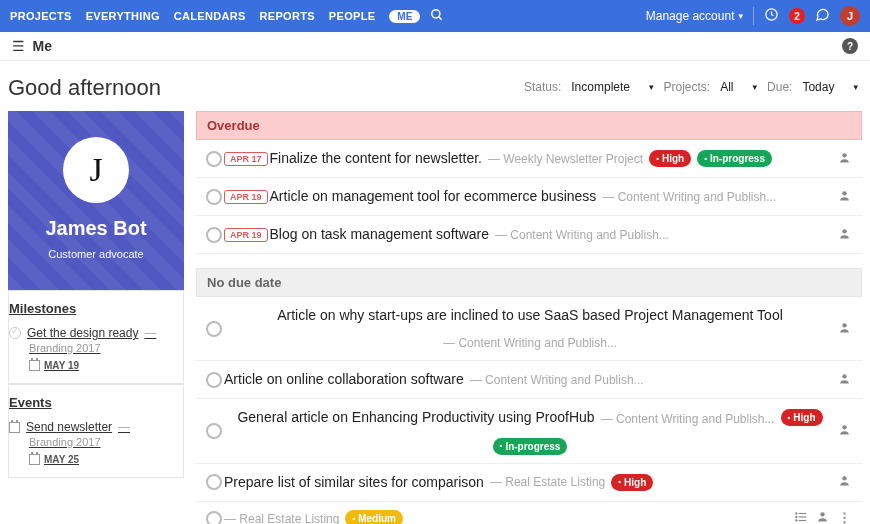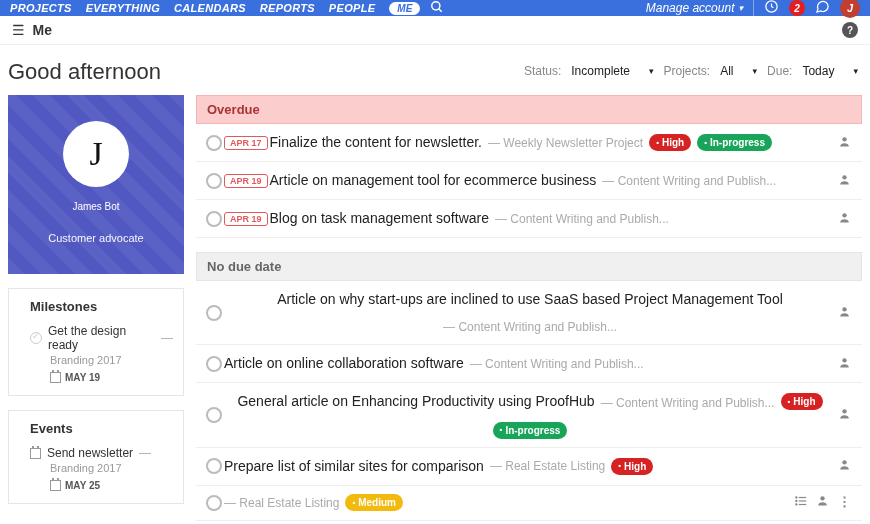--- a/index.html
+++ b/index.html
@@ -1,17 +1,17 @@
 <!DOCTYPE html>
 <html><head>
 <meta charset="utf-8">
 <style>
 * { box-sizing: border-box; margin: 0; padding: 0; }
 body { font-family: -apple-system, BlinkMacSystemFont, "Segoe UI", Arial, sans-serif; font-size: 13px; color: #333; background: #fff; width: 870px; }
-.topnav { background: #3a6fde; height: 16px; display: flex; align-items: center; padding: 0 10px; color: #fff; font-size: 11px; font-weight: 600; font-style: italic; }
+.topnav { background: #3a6fde; height: 32px; display: flex; align-items: center; padding: 0 10px; color: #fff; font-size: 11px; font-weight: 600; }
 .topnav .nav-item { margin-right: 14px; cursor: pointer; letter-spacing: 0.3px; }
 .me-badge { background: #fff; color: #3a6fde; padding: 1px 8px; border-radius: 10px; font-size: 10px; font-weight: 700; margin-right: 10px; }
 .search-icon { color: #fff; font-size: 14px; cursor: pointer; }
 .topright { margin-left: auto; display: flex; align-items: center; gap: 10px; }
 .manage { cursor: pointer; font-weight: 500; font-size: 12px; display: flex; align-items: center; gap: 4px; }
 .divider-v { width: 1px; height: 18px; background: rgba(255,255,255,0.4); }
 .timer-icon { font-size: 14px; }
 .notif-badge { background: #e61e1e; color: #fff; width: 16px; height: 16px; border-radius: 50%; display: flex; align-items: center; justify-content: center; font-size: 10px; font-weight: 700; }
 .chat-icon { font-size: 14px; }
 .avatar-top { width: 20px; height: 20px; border-radius: 50%; background: #c33e2e; color: #fff; display: flex; align-items: center; justify-content: center; font-size: 11px; font-weight: 700; }
@@ -20,23 +20,23 @@
 .subhead .title { font-weight: 600; font-size: 14px; }
 .help-icon { margin-left: auto; width: 16px; height: 16px; border-radius: 50%; background: #555; color: #fff; display: flex; align-items: center; justify-content: center; font-size: 10px; font-weight: 700; cursor: pointer; }
 .main { display: flex; padding: 10px 8px 0 8px; gap: 12px; }
 .left { width: 176px; flex-shrink: 0; }
 .greeting { font-size: 22px; font-weight: 400; }
 .filters { font-size: 12px; color: #333; display: flex; gap: 10px; align-items: flex-start; margin-bottom: 3px; }
 .filters .lbl { color: #888; }
 .filters .val { color: #222; cursor: pointer; display: inline-flex; align-items: center; gap: 19px; }
 .profile-card { background: #5158c2; background-image: repeating-linear-gradient(45deg, rgba(255,255,255,0.06) 0 12px, transparent 12px 24px); padding: 26px 10px 30px 10px; text-align: center; color: #fff; }
 .avatar-big { width: 66px; height: 66px; border-radius: 50%; background: #fff; color: #111; display: flex; align-items: center; justify-content: center; font-size: 34px; margin: 0 auto 14px auto; font-family: Georgia, serif; }
-.profile-card .name { font-weight: 400; font-size: 10px; margin-bottom: 20px; }
+.profile-card .name { font-weight: 700; font-size: 20px; margin-bottom: 8px; }
 .profile-card .role { font-size: 11px; opacity: 0.95; }
-.side-section { border: 1px solid #e5e5e5; margin-top: 14px; padding: 10px 10px 12px 21px; }
+.side-section { border: 1px solid #e5e5e5; padding: 10px 10px 12px 0; text-decoration: underline; }
 .side-section h4 { font-size: 13px; font-weight: 600; margin-bottom: 10px; }
 .side-item .line1 { font-size: 12px; color: #333; display: flex; align-items: center; gap: 6px; }
 .side-item .proj { font-size: 11px; color: #999; margin-left: 20px; margin-top: 2px; }
 .side-item .date { font-size: 10px; color: #555; margin-left: 20px; margin-top: 6px; display: flex; align-items: center; gap: 4px; font-weight: 600; }
 .check-circle { width: 12px; height: 12px; border: 1.5px solid #ccc; border-radius: 50%; display: inline-block; flex-shrink: 0; position: relative; }
 .check-circle::after { content: "✓"; position: absolute; top: -2px; left: 1px; font-size: 9px; color: #ccc; }
 .cal-box { width: 11px; height: 11px; border: 1.2px solid #999; display: inline-block; position: relative; }
 .cal-box::before { content: ""; position: absolute; top: -3px; left: 1px; width: 2px; height: 3px; background: #999; }
 .cal-box::after { content: ""; position: absolute; top: -3px; right: 1px; width: 2px; height: 3px; background: #999; }
 .right { flex: 1; min-width: 0; }

